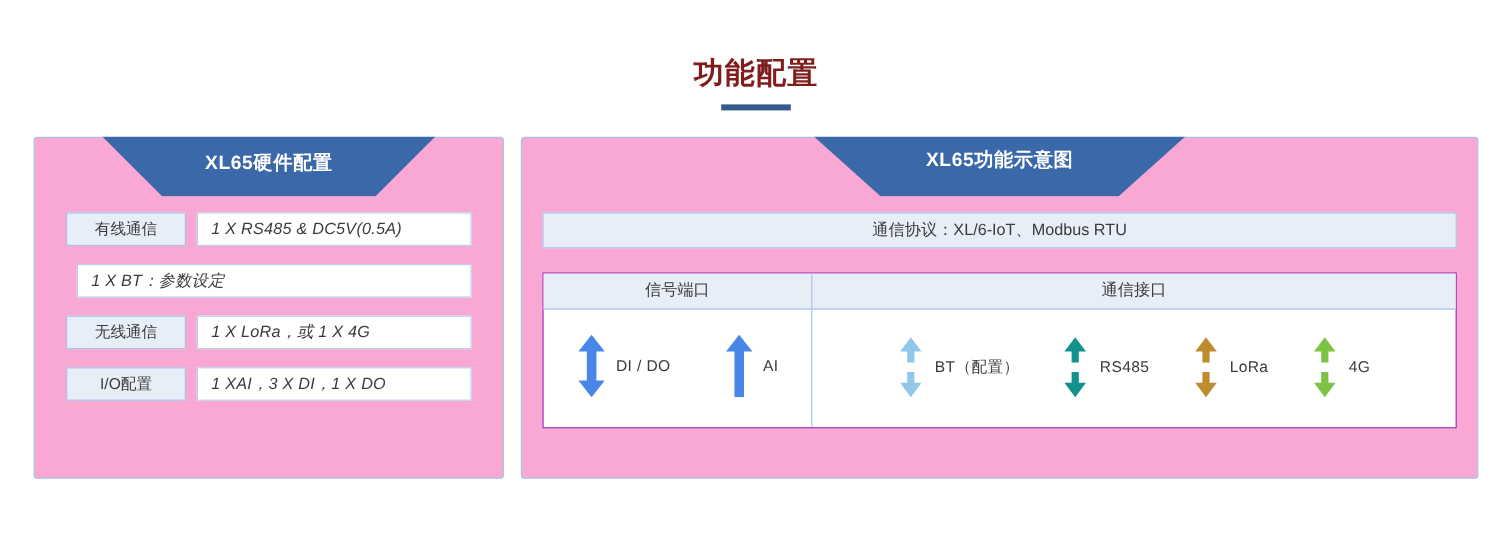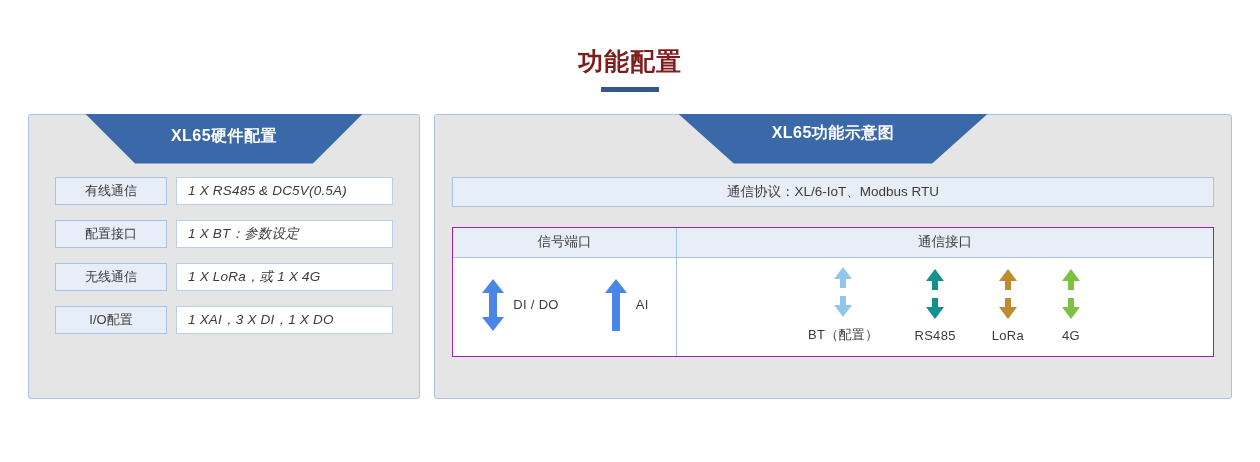--- a/index.html
+++ b/index.html
@@ -38,21 +38,21 @@
     display: flex;
     align-items: flex-start;
     padding: 22px 28px 0 28px;
     gap: 14px;
   }
 
   .panel {
     position: relative;
     border: 1px solid #a8c3e8;
     border-radius: 3px;
-    background: #e5e5e5;
+    background: #f9a8d4;
     height: 285px;
   }
   .panel-left  { width: 392px; }
   .panel-right { flex: 1; }
 
   
   .banner {
     position: absolute;
     top: -1px;
     left: 50%;
@@ -75,21 +75,21 @@
   .left-body {
     padding: 62px 26px 0 26px;
   }
   .spec-row {
     display: flex;
     align-items: stretch;
     margin-bottom: 15px;
     height: 28px;
   }
   .spec-label {
-    width: 112px;
+    width: 100px;
     background: #e8eef8;
     border: 1px solid #a8c3e8;
     display: flex;
     align-items: center;
     justify-content: center;
     font-size: 13px;
     color: #3b3b3b;
   }
   .spec-value {
     flex: 1;
@@ -169,21 +169,21 @@
   }
   .sig-label {
     font-size: 13px;
     color: #3b3b3b;
     letter-spacing: 0.3px;
   }
 
   
   .comm-item {
     display: flex;
-    flex-direction: column;
+    flex-direction: row;
     align-items: center;
     gap: 9px;
   }
   .comm-label {
     font-size: 13px;
     color: #3b3b3b;
     letter-spacing: 0.3px;
     white-space: nowrap;
   }
 
@@ -205,21 +205,20 @@
     </div>
 
     <div class="left-body">
 
       <div class="spec-row">
         <div class="spec-label">有线通信</div>
         <div class="spec-value">1 X RS485 &amp; DC5V(0.5A)</div>
       </div>
 
       <div class="spec-row">
-        <div class="spec-label">配置接口</div>
         <div class="spec-value">1 X BT：参数设定</div>
       </div>
 
       <div class="spec-row">
         <div class="spec-label">无线通信</div>
         <div class="spec-value">1 X LoRa，或 1 X 4G</div>
       </div>
 
       <div class="spec-row">
         <div class="spec-label">I/O配置</div>

